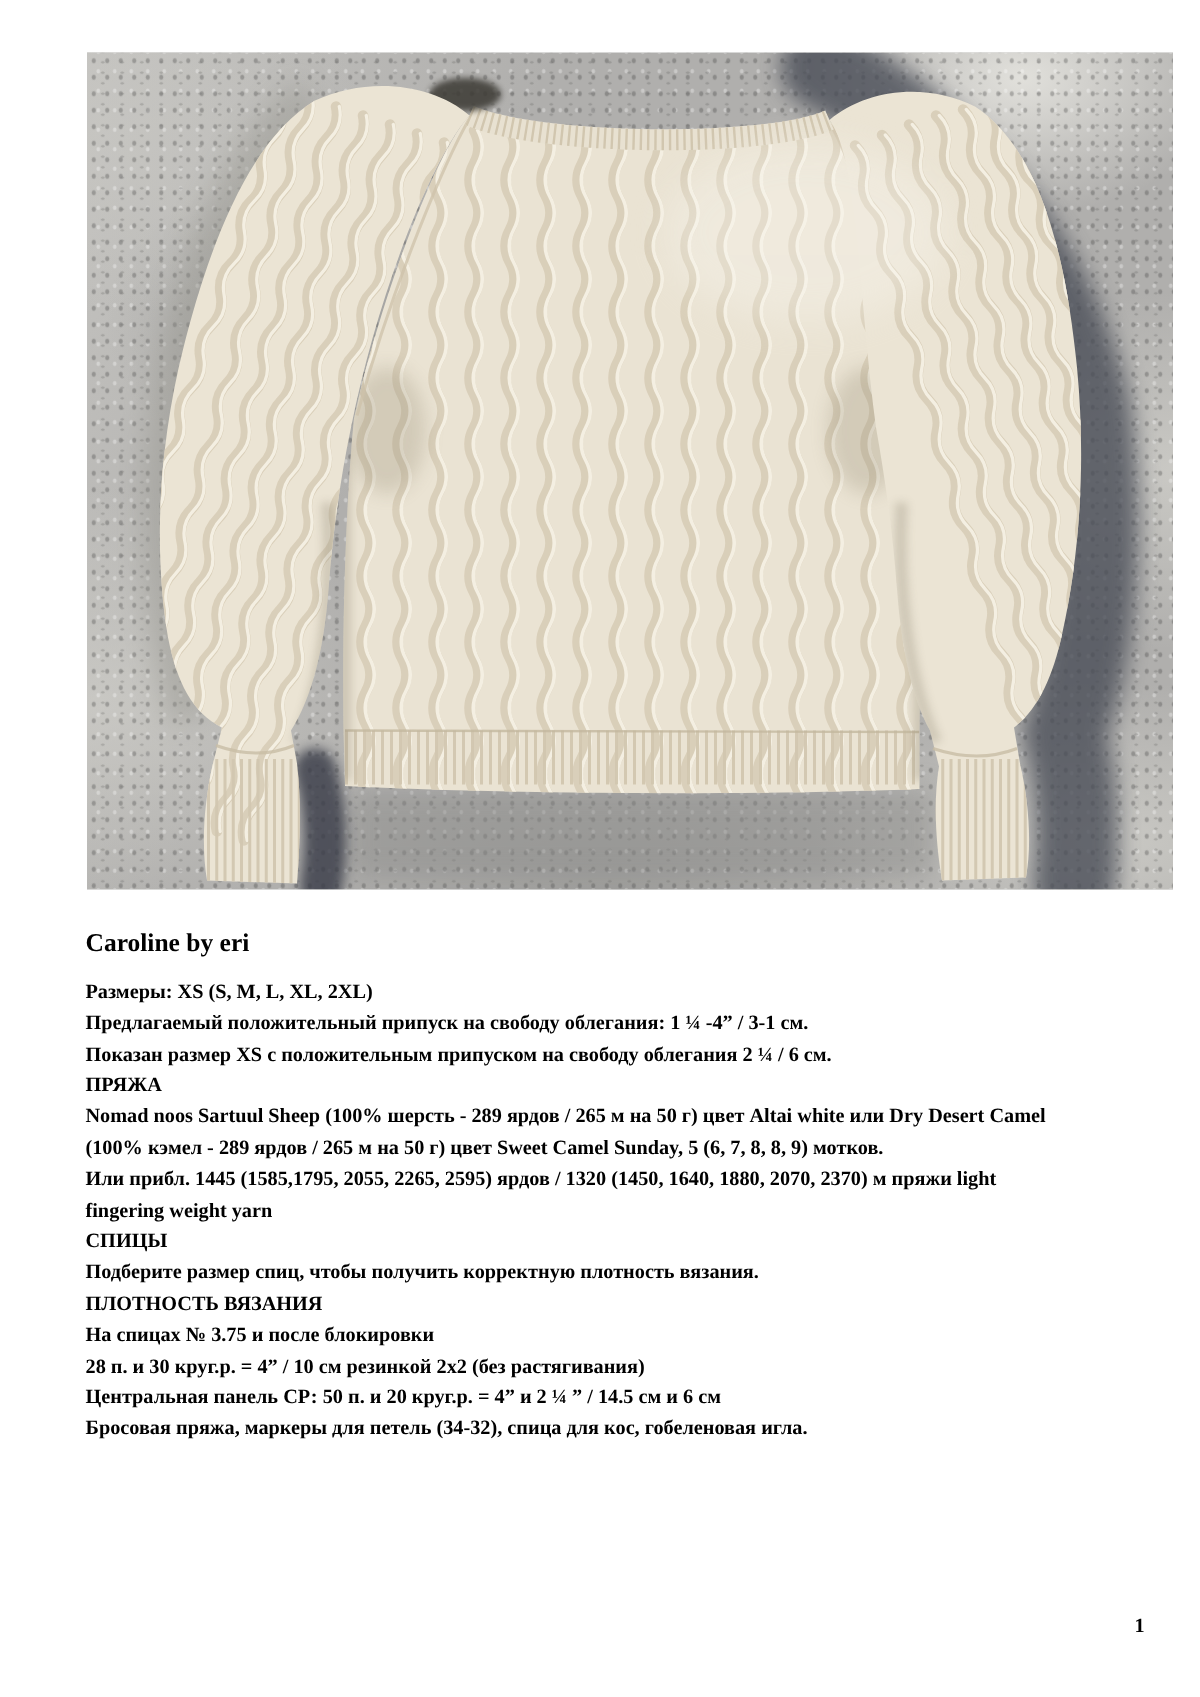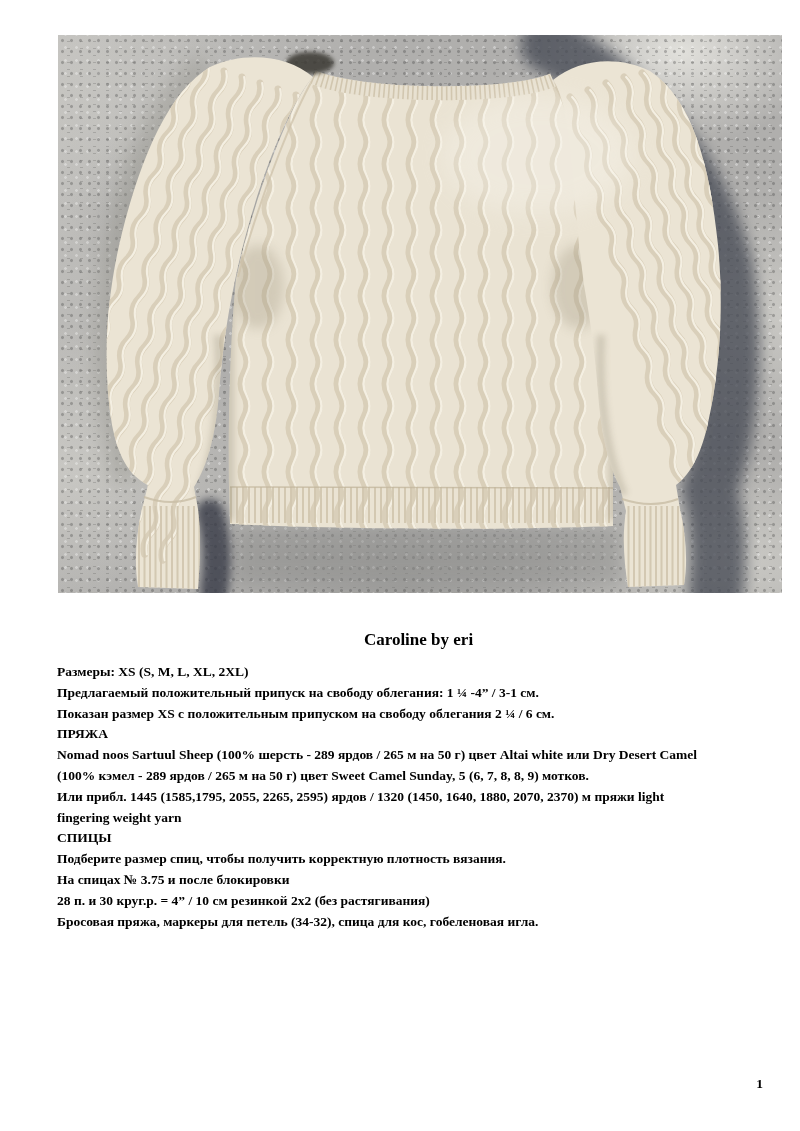--- a/index.html
+++ b/index.html
@@ -24,21 +24,21 @@
     position:absolute;inset:0;opacity:.55;
     background-image:
       radial-gradient(rgba(55,55,55,.55) 1px, rgba(0,0,0,0) 1.7px),
       radial-gradient(rgba(80,80,78,.45) 1px, rgba(0,0,0,0) 1.6px),
       radial-gradient(rgba(255,255,255,.6) 1px, rgba(255,255,255,0) 1.5px);
     background-size:9px 11px,13px 7px,11px 13px;
     background-position:0 0,4px 3px,2px 6px;
   }
   .sweater-svg{position:absolute;inset:0;}
   .content{position:absolute;left:57px;right:20px;top:617px;}
-  .content h1{font-size:17px;line-height:23px;margin:11px 0 11px;text-align:center;font-weight:bold;}
+  .content h1{font-size:17px;line-height:23px;margin:0 0 11px;font-weight:bold;}
   .content p,.content h2{font-size:13.5px;line-height:20.8px;margin:0;white-space:nowrap;font-weight:bold;}
   .content h2{font-weight:bold;}
   .sec{margin-top:0;}
   .pageno{position:absolute;top:1076px;right:37px;font-size:13.5px;font-weight:bold;}
 </style>
 </head>
 <body>
 
 <div class="page">
 
@@ -201,22 +201,24 @@
       <p><b></b><span>Или прибл. 1445 (1585,1795, 2055, 2265, 2595) ярдов / 1320 (1450, 1640, 1880, 2070, 2370) м пряжи light</span></p>
       <p><b></b><span>fingering weight yarn</span></p>
     </div>
 
     <div class="sec">
       <h2>СПИЦЫ</h2>
       <p><b></b><span>Подберите размер спиц, чтобы получить корректную плотность вязания.</span></p>
     </div>
 
     <div class="sec">
+      <h2>ПЛОТНОСТЬ ВЯЗАНИЯ</h2>
       <p><b></b><span>На спицах № 3.75 и после блокировки</span></p>
       <p><b></b><span>28 п. и 30 круг.р. = 4” / 10 см резинкой 2х2 (без растягивания)</span></p>
+      <p><b></b><span>Центральная панель СР: 50 п. и 20 круг.р. = 4” и 2 ¼ ” / 14.5 см и 6 см</span></p>
     </div>
 
     <div class="sec">
       <p><b></b><span>Бросовая пряжа, маркеры для петель (34-32), спица для кос, гобеленовая игла.</span></p>
     </div>
   </div>
 
   <div class="pageno">1</div>
 </div>
 

